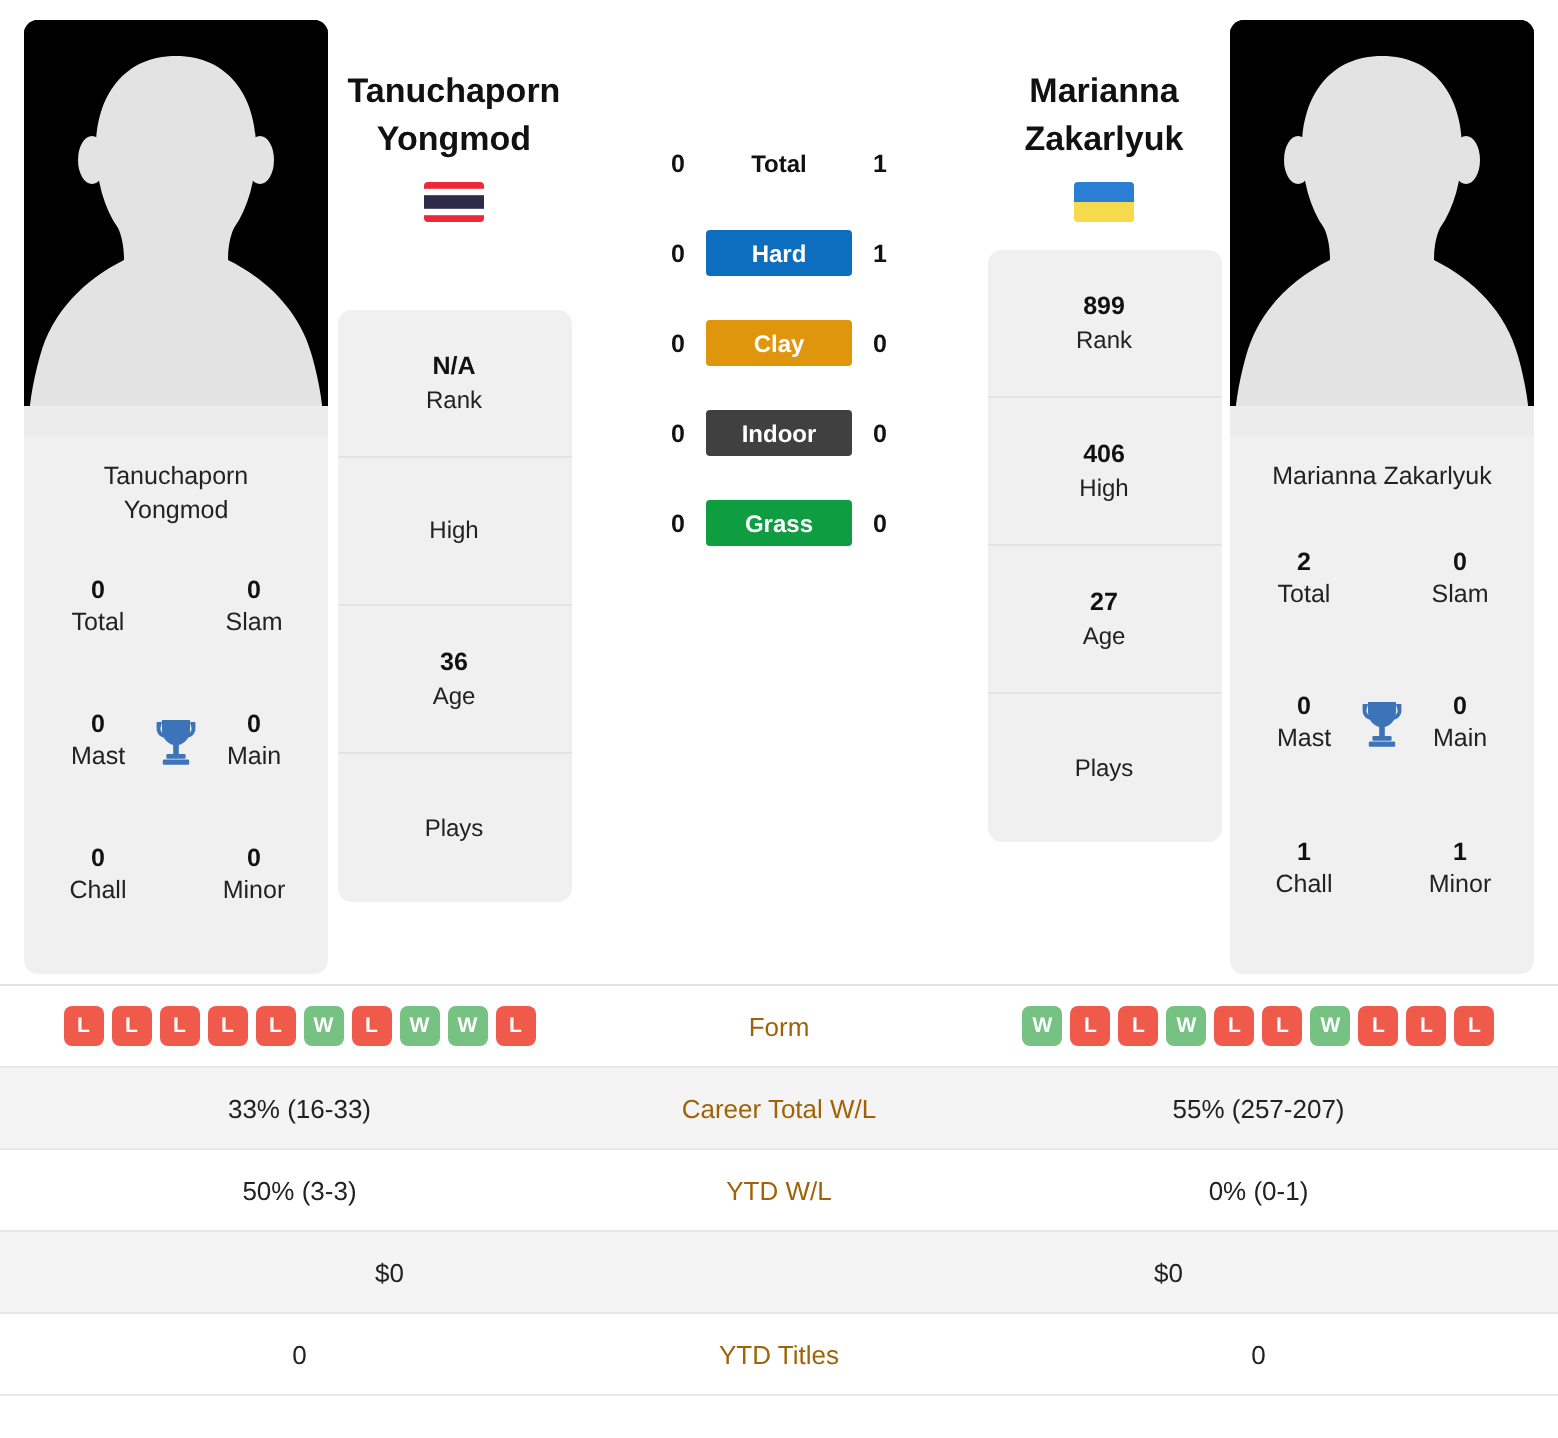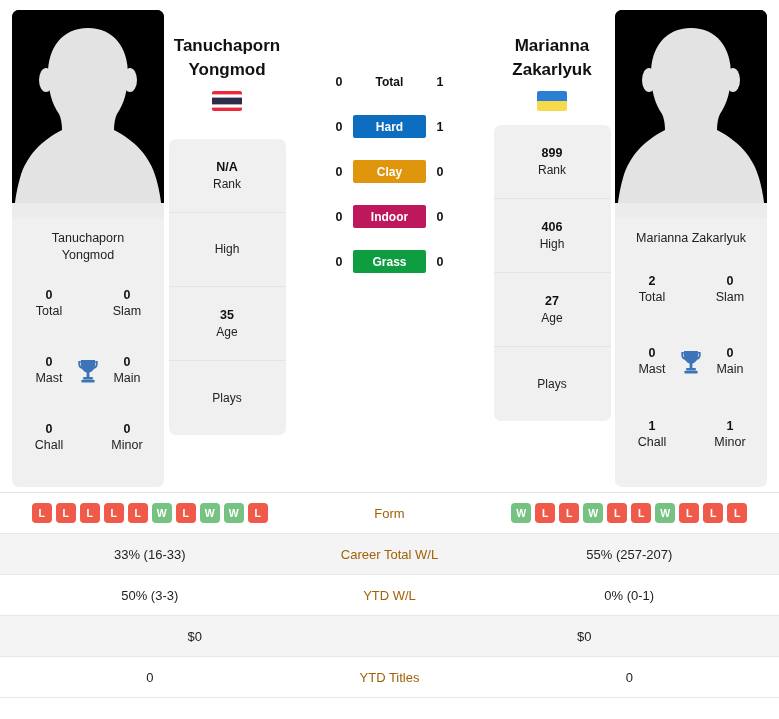--- a/index.html
+++ b/index.html
@@ -113,21 +113,21 @@
   }
   .flag {
     margin-top: 9px;
     width: 30px;
     height: 20px;
     border-radius: 2px;
     overflow: hidden;
     display: block;
   }
   .info-box {
-    margin-top: 28px;
+    margin-top: 44px;
     width: 117px;
     background: #f0f0f0;
     border-radius: 7px;
     overflow: hidden;
   }
   .info-box.right-box { margin-top: 14px; }
   .info-cell {
     height: 74px;
     display: flex;
     flex-direction: column;
@@ -328,21 +328,21 @@
       <div class="info-box">
         <div class="info-cell">
           <div class="info-val">N/A</div>
           <div class="info-lbl">Rank</div>
         </div>
         <div class="info-cell">
           <div class="info-val"></div>
           <div class="info-lbl">High</div>
         </div>
         <div class="info-cell">
-          <div class="info-val">35</div>
+          <div class="info-val">36</div>
           <div class="info-lbl">Age</div>
         </div>
         <div class="info-cell">
           <div class="info-val"></div>
           <div class="info-lbl">Plays</div>
         </div>
       </div>
     </div>
 
     <div class="surface-col">
@@ -356,21 +356,21 @@
         <div class="surf-badge" id="badge-hard" style="background: rgb(13, 110, 192);">Hard</div>
         <div class="surf-num">1</div>
       </div>
       <div class="surface-row">
         <div class="surf-num">0</div>
         <div class="surf-badge" id="badge-clay" style="background: rgb(224, 150, 12);">Clay</div>
         <div class="surf-num">0</div>
       </div>
       <div class="surface-row">
         <div class="surf-num">0</div>
-        <div class="surf-badge" id="badge-indoor" style="background: #be185d;">Indoor</div>
+        <div class="surf-badge" id="badge-indoor" style="background: #404040;">Indoor</div>
         <div class="surf-num">0</div>
       </div>
       <div class="surface-row">
         <div class="surf-num">0</div>
         <div class="surf-badge" id="badge-grass" style="background: rgb(15, 157, 65);">Grass</div>
         <div class="surf-num">0</div>
       </div>
     </div>
 
     <div class="name-col">

